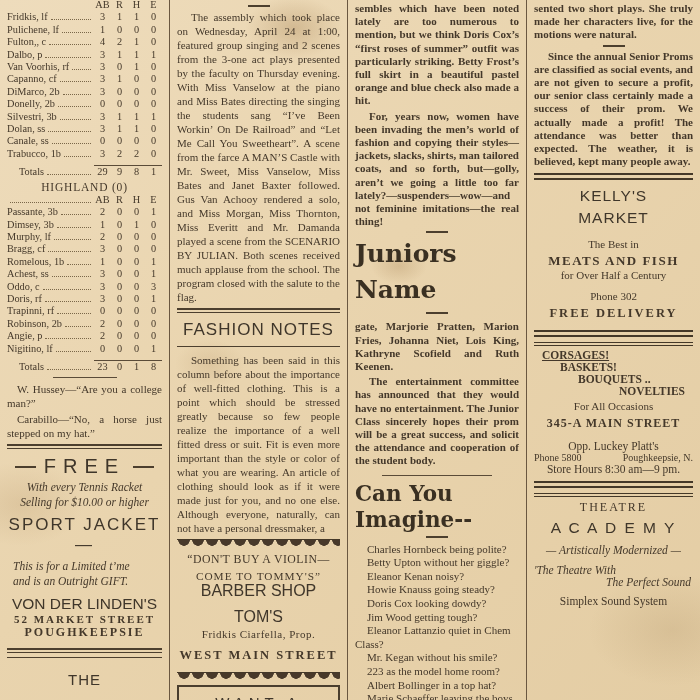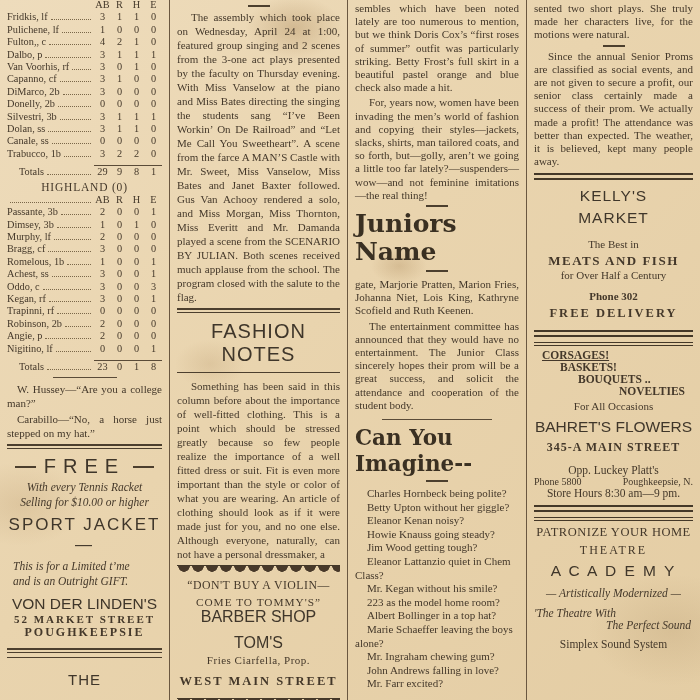--- a/index.html
+++ b/index.html
@@ -34,21 +34,21 @@
   .hrow{font-size:10.3px;}
   .totalsrow{margin-top:3px;}
   .totalsrow .pname{padding-left:12px;text-align:center;}
   .totalsrow .n{border-top:1px solid #5a4b38;margin-top:2px;}
   .subhead{text-align:center;font-size:11.5px;letter-spacing:.8px;margin:2px 0 1px 0;}
   .shortrule{width:64px;margin:4px auto;border-top:1.5px solid #5a4b38;}
 
   
   .para{font-size:11px;line-height:14px;text-align:justify;margin:0 0 2px 0;}
   .para.ind{text-indent:14px;}
-  .tight{line-height:13.2px;}
+  .tight{line-height:13.2px;font-weight:bold;}
   .hang{text-indent:10px;}
 
   
   .dash{width:22px;border-top:2px solid #4c3f2e;margin:3px auto;}
   .rule2{border-top:2px solid #4c3f2e;border-bottom:1px solid #4c3f2e;height:2px;margin:4px 0;}
   .rulethick{border-top:2.5px solid #443828;border-bottom:2.5px solid #443828;height:3px;margin:5px 0;}
   .rulethin2{border-top:1px solid #443828;border-bottom:1px solid #443828;height:2px;margin:3px 0;}
   .rule1{border-top:1px solid #4c3f2e;margin:3px 0;}
   .scallop{height:8px;margin:4px 0 3px 0;border-top:1px solid #443828;
     background:radial-gradient(circle at 7px 0px, #48392a 5.5px, transparent 6px);
@@ -270,21 +270,21 @@
           <div class="srow">
             <span class="pname">Oddo, c</span>
             <span class="lead"></span>
             <span class="n">3</span>
             <span class="n">0</span>
             <span class="n">0</span>
             <span class="n">3</span>
           </div>
 
           <div class="srow">
-            <span class="pname">Kegan, rf</span>
+            <span class="pname">Doris, rf</span>
             <span class="lead"></span>
             <span class="n">3</span>
             <span class="n">0</span>
             <span class="n">0</span>
             <span class="n">1</span>
           </div>
 
           <div class="srow">
             <span class="pname">Trapinni, rf</span>
             <span class="lead"></span>
@@ -366,69 +366,70 @@
 
     </div>
   </div>
 
   <div class="col c2">
     <div class="dash"></div>
     <p class="para ind">The assembly which took place on Wednesday, April 24 at 1:00, featured group singing and 2 scenes from the 3-one act plays presented by the faculty on Thursday evening. With Miss Vanselow at the piano and Miss Bates directing the singing the students sang “I’ve Been Workin’ On De Railroad” and “Let Me Call You Sweetheart”. A scene from the farce A MAN’S Castle with Mr. Sweet, Miss Vanselow, Miss Bates and Janet Baxter followed. Gus Van Achooy rendered a solo, and Miss Morgan, Miss Thornton, Miss Everitt and Mr. Damanda played a scene from the SCENARIO BY JULIAN. Both scenes received much applause from the school. The program closed with the salute to the flag.</p>
 
     <div>
       <div class="rule2"></div>
-      <div class="gothic ctr" style="font-size:20px;letter-spacing:1px;padding:3px 0;">FASHION NOTES</div>
+      <div class="gothic ctr" style="font-size:17px;letter-spacing:1px;padding:3px 0;">FASHION NOTES</div>
       <div class="rule1" style="border-top-width:1.5px;margin-bottom:6px;"></div>
       <p class="para ind">Something has been said in this column before about the importance of well-fitted clothing. This is a point which should be stressed greatly because so few people realize the importance of a well fitted dress or suit. Fit is even more important than the style or color of what you are wearing. An article of clothing should look as if it were made just for you, and no one else. Although everyone, naturally, can not have a personal dressmaker, a</p>
     </div>
 
     <div class="scallop"></div>
 
     <div style="margin-top:4px;">
       <div class="ctr" style="font-size:11.8px;letter-spacing:.5px;">“DON'T BUY A VIOLIN—</div>
       <div class="ctr" style="font-size:11.3px;letter-spacing:1px;margin-top:3px;">COME TO TOMMY'S”</div>
       <div class="gothic ctr" style="font-size:16px;">BARBER SHOP</div>
       <div class="gothic ctr" style="font-size:16px;margin-top:8px;">TOM'S</div>
-      <div class="ctr" style="font-size:11px;letter-spacing:.5px;margin-top:2px;">Fries Ciarfella, Prop.</div>
+      <div class="ctr" style="font-size:11px;letter-spacing:.5px;margin-top:2px;">Fridkis Ciarfella, Prop.</div>
       <div class="ctr" style="font-size:12.5px;font-weight:bold;letter-spacing:2px;margin-top:8px;">WEST MAIN STREET</div>
     </div>
 
     <div class="scallop" style="margin-top:9px;"></div>
 
     <div class="jobbox">
       <div class="gothic ctr" style="font-size:15px;letter-spacing:5px;">WANT A JOB?</div>
 
     </div>
   </div>
 
   <div class="col c3">
     <p class="para tight">sembles which have been noted lately are too numerous to mention, but we think Doris Cox’s “first roses of summer” outfit was particularly striking. Betty Frost’s full skirt in a beautiful pastel orange and blue check also made a hit.</p>
     <p class="para tight ind">For, years now, women have been invading the men’s world of fashion and copying their styles—jackets, slacks, shirts, man tailored coats, and so forth, but—golly, aren’t we going a little too far lately?—suspenders—wow—and not feminine imitations—the real thing!</p>
 
     <div class="dash"></div>
-    <div class="bighead" style="font-size:25px;line-height:28px;">Juniors Name</div>
+    <div class="bighead" style="font-size:25px;line-height:36px;">Juniors Name</div>
     <div class="dash" style="margin:4px auto 6px auto;"></div>
 
     <p class="para tight">gate, Marjorie Pratten, Marion Fries, Johanna Niet, Lois King, Kathryne Scofield and Ruth Keenen.</p>
     <p class="para tight ind">The entertainment committee has announced that they would have no entertainment. The Junior Class sincerely hopes their prom will be a great success, and solicit the attendance and cooperation of the student body.</p>
 
     <div class="shortrule" style="width:110px;margin:7px auto 5px auto;border-top-width:1px;"></div>
     <div class="bighead" style="font-size:21.5px;line-height:26px;">Can You Imagine--</div>
     <div class="dash" style="margin:3px auto 5px auto;"></div>
 
     <div>
 
         <p class="imq">Charles Hornbeck being polite?</p>
 
         <p class="imq">Betty Upton without her giggle?</p>
 
         <p class="imq">Eleanor Kenan noisy?</p>
 
         <p class="imq">Howie Knauss going steady?</p>
 
+        <p class="imq">Doris Cox looking dowdy?</p>
 
         <p class="imq">Jim Wood getting tough?</p>
 
         <p class="imq">Eleanor Lattanzio quiet in Chem Class?</p>
 
         <p class="imq">Mr. Kegan without his smile?</p>
 
         <p class="imq">223 as the model home room?</p>
 
         <p class="imq">Albert Bollinger in a top hat?</p>
@@ -453,48 +454,46 @@
     <div class="rulethick"></div>
 
     <div>
       <div class="gothic ctr" style="font-size:15.5px;line-height:22px;letter-spacing:1px;margin-top:4px;">
         <div>KELLY'S</div>
         <div>MARKET</div>
       </div>
       <div class="ctr" style="font-size:11px;margin-top:9px;">The Best in</div>
       <div class="ctr" style="font-size:13px;font-weight:bold;letter-spacing:1.5px;margin-top:3px;">MEATS AND FISH</div>
       <div class="ctr" style="font-size:11px;">for Over Half a Century</div>
-      <div class="ctr" style="font-size:11px;font-weight:bold;margin-top:9px;">Phone 302</div>
+      <div class="ctr" style="font-size:11px;font-weight:normal;margin-top:9px;">Phone 302</div>
       <div class="ctr" style="font-size:12.5px;font-weight:bold;letter-spacing:2px;margin-top:4px;">FREE DELIVERY</div>
     </div>
 
     <div class="rulethick" style="margin-top:9px;"></div>
     <div class="rulethin2"></div>
 
     <div style="font-size:11.5px;">
       <div style="font-weight:bold;padding-left:8px;text-decoration:underline;">CORSAGES!</div>
       <div style="font-weight:bold;padding-left:26px;">BASKETS!</div>
       <div style="font-weight:bold;padding-left:44px;">BOUQUETS ..</div>
       <div style="font-weight:bold;text-align:right;padding-right:8px;">NOVELTIES</div>
       <div class="ctr" style="font-size:11px;margin-top:3px;">For All Occasions</div>
-      <div class="gothic ctr" style="font-size:15.5px;margin-top:6px;">BAHRET'S FLOWERS</div>
       <div class="ctr" style="font-size:12px;font-weight:bold;letter-spacing:1px;margin-top:4px;">345-A MAIN STREET</div>
       <div class="ctr" style="margin-top:9px;">Opp. Luckey Platt's</div>
       <div class="phonerow">
         <span>Phone 5800</span>
         <span>Poughkeepsie, N.</span>
       </div>
       <div class="ctr">Store Hours 8:30 am—9 pm.</div>
     </div>
 
     <div class="rulethick" style="margin-top:6px;"></div>
     <div class="rulethin2"></div>
 
     <div>
-      <div class="ctr" style="font-size:12.5px;letter-spacing:.5px;margin-top:4px;">PATRONIZE YOUR HOME</div>
       <div class="ctr" style="font-size:12px;letter-spacing:2px;margin-top:3px;">THEATRE</div>
       <div class="gothic ctr" style="font-size:15.5px;letter-spacing:2px;margin-top:4px;">A C A D E M Y</div>
       <div class="ital ctr" style="font-size:11.5px;margin-top:7px;">—  Artistically Modernized  —</div>
       <div class="ital" style="font-size:11.5px;margin-top:8px;">'The Theatre With</div>
       <div class="ital" style="font-size:11.5px;text-align:right;padding-right:2px;">The Perfect Sound</div>
       <div class="ctr" style="font-size:11.5px;margin-top:7px;">Simplex Sound System</div>
     </div>
   </div>
 
 </div>

